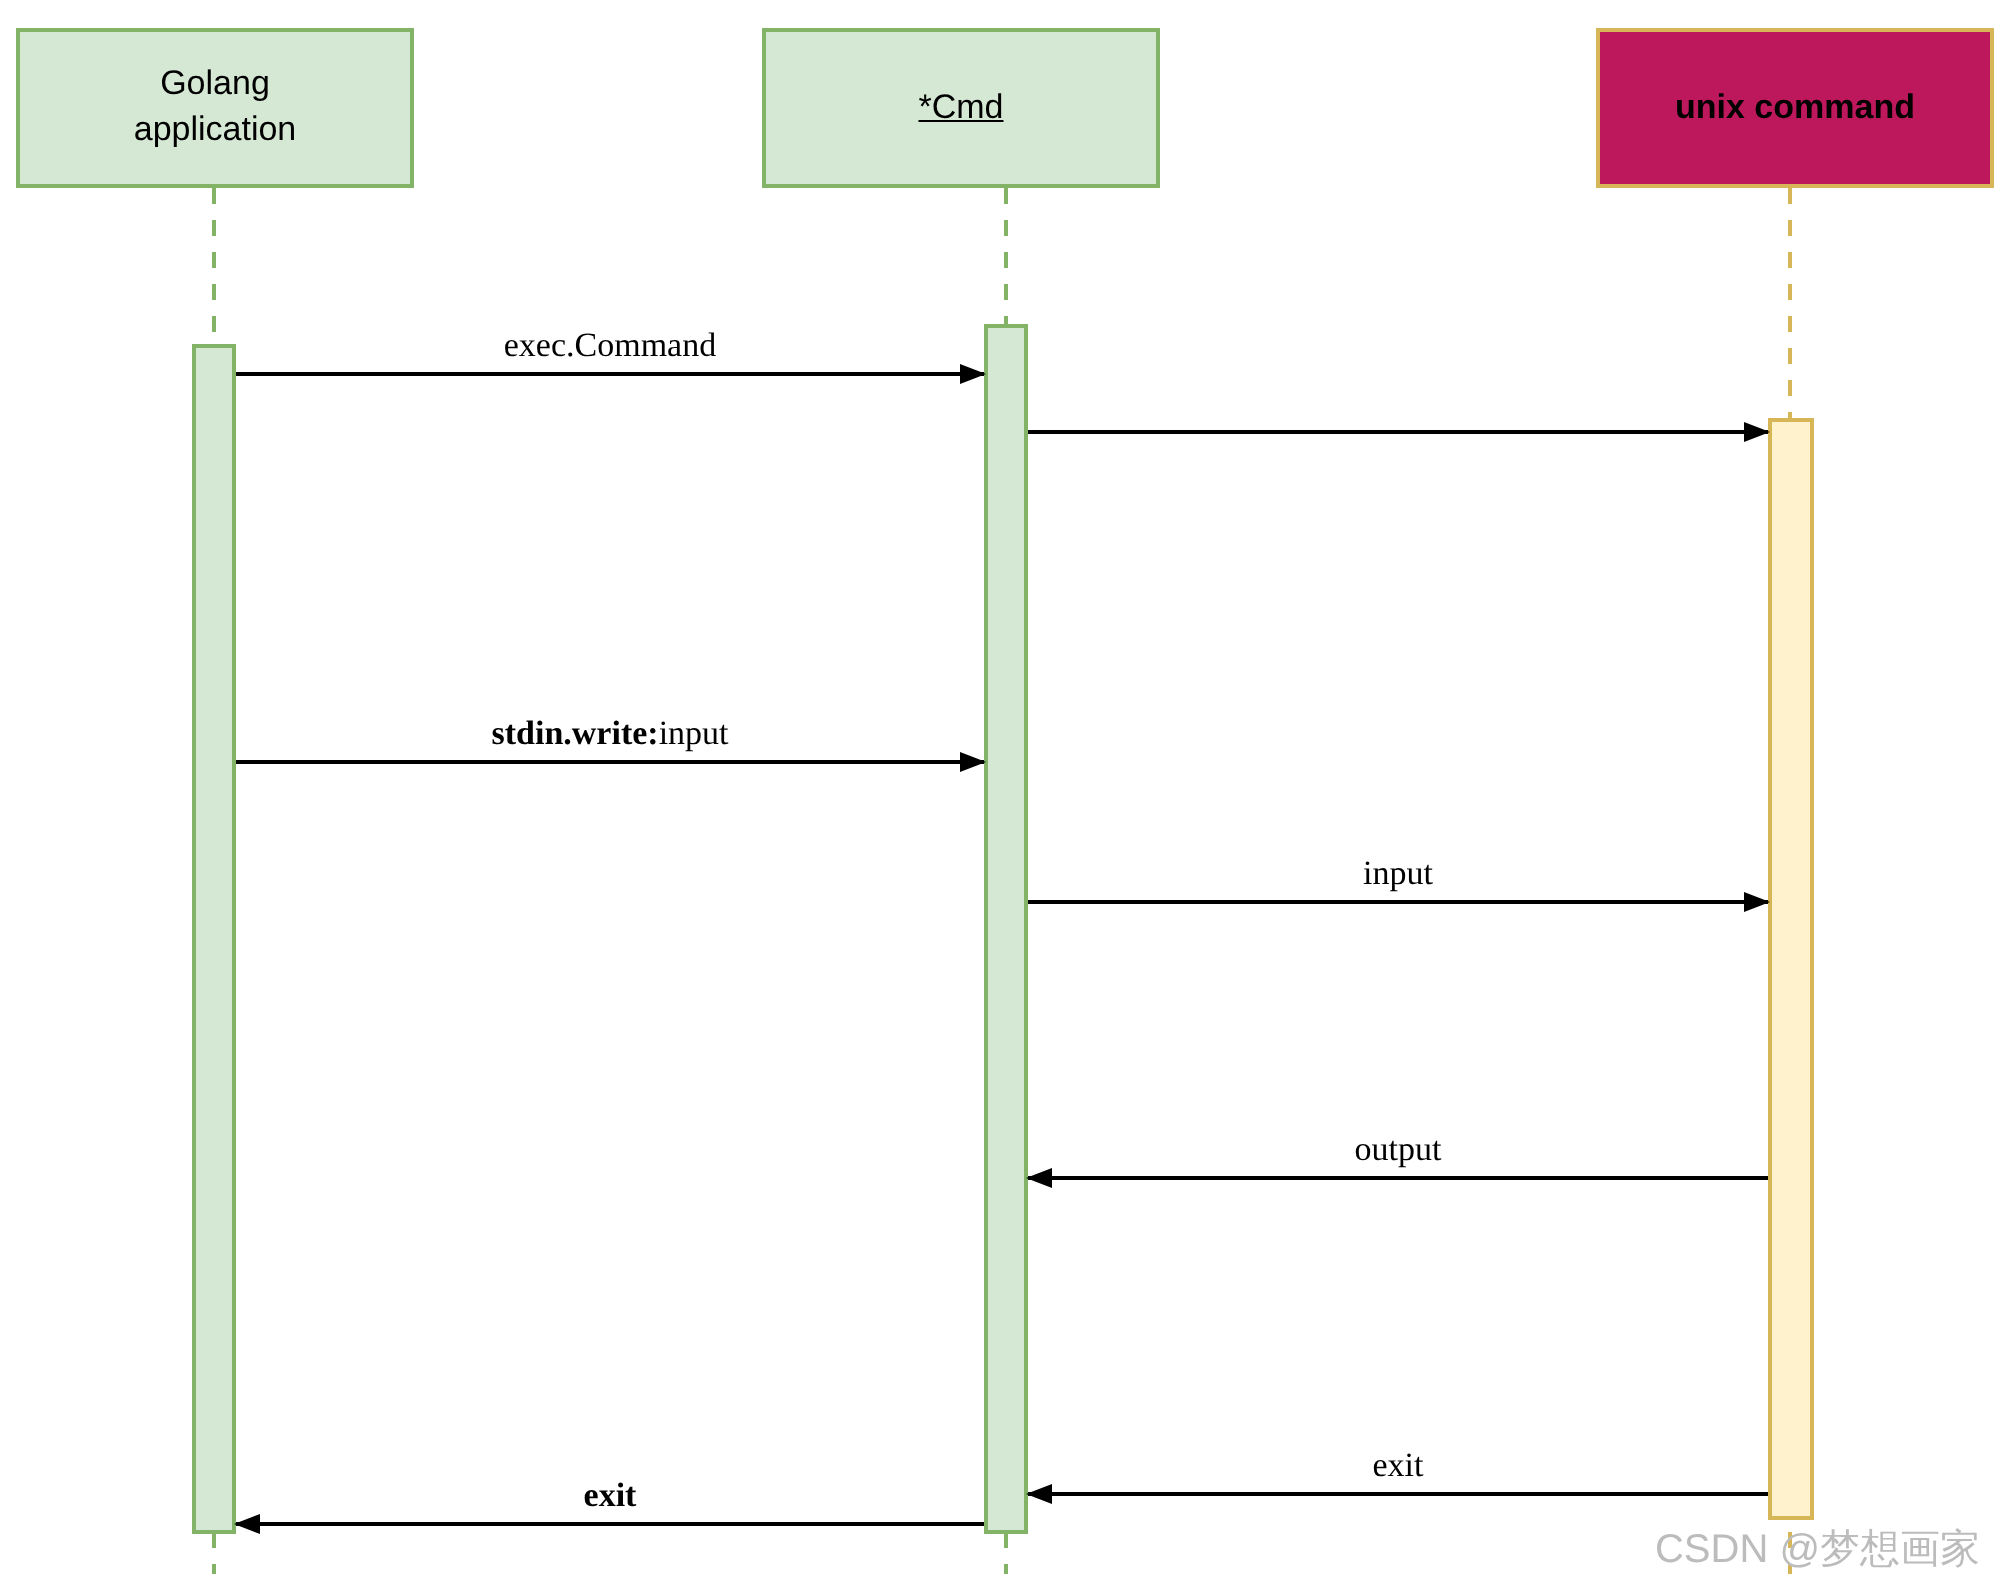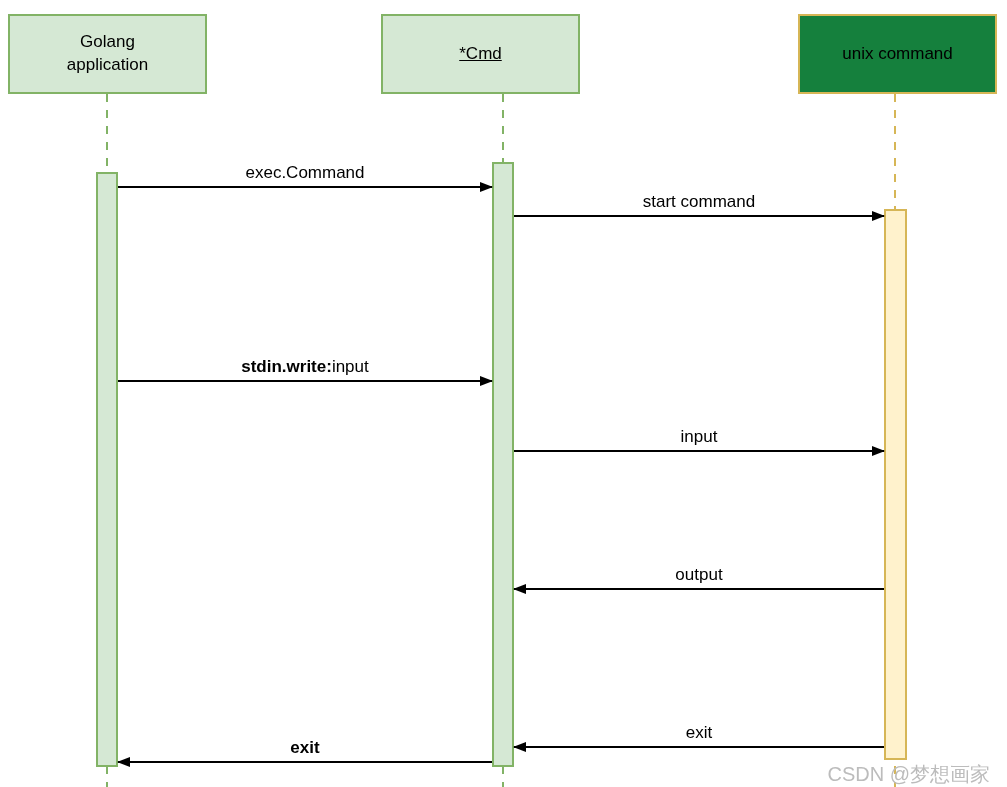--- a/index.html
+++ b/index.html
@@ -13,35 +13,35 @@
     overflow:hidden;
   }
   
   .actor{
     position:absolute;top:14px;width:199px;height:80px;
     box-sizing:border-box;border:2px solid;
     display:flex;align-items:center;justify-content:center;
     text-align:center;white-space:pre-line;line-height:1.35;
   }
   .actor.green{background:#d5e8d4;border-color:#82b366;}
-  .actor.yellow{background:#15803d;border-color:#d6b656;}
+  .actor.yellow{background:#be185d;border-color:#d6b656;font-weight:bold;}
   
   .lifeline{
     position:absolute;width:2px;top:94px;height:693px;
   }
   .lifeline.green{background:repeating-linear-gradient(to bottom,#82b366 0 8px,transparent 8px 16px);}
   .lifeline.yellow{background:repeating-linear-gradient(to bottom,#d6b656 0 8px,transparent 8px 16px);}
   
   .activation{
     position:absolute;box-sizing:border-box;border:2px solid;
   }
   .activation.green{background:#d5e8d4;border-color:#82b366;}
   .activation.yellow{background:#fff2cc;border-color:#d6b656;}
   
-  .msg{position:absolute;height:26px;}
+  .msg{position:absolute;height:26px;font-family:Liberation Serif, serif;}
   .msg .lbl{
     position:absolute;left:0;right:0;bottom:5px;
     text-align:center;white-space:nowrap;line-height:1.1;
   }
   .msg .lbl .b{font-weight:bold;}
   .msg .line{
     position:absolute;left:0;right:0;bottom:0;height:0;
     border-top:2px solid #000;
   }
   .msg .head{position:absolute;width:0;height:0;bottom:-4px;}
@@ -77,21 +77,20 @@
   <div class="activation green" style="left:492px;top:162px;width:22px;height:605px;"></div>
   <div class="activation yellow" style="left:884px;top:209px;width:23px;height:551px;"></div>
 
   <div class="msg" style="left:118px;top:162px;width:374px;">
     <div class="lbl"><span class="b"></span><span>exec.Command</span></div>
     <div class="line"></div>
     <div class="head r"></div>
   </div>
 
   <div class="msg" style="left:514px;top:191px;width:370px;">
-    <div class="lbl"><span class="b"></span><span>start command</span></div>
     <div class="line"></div>
     <div class="head r"></div>
   </div>
 
   <div class="msg" style="left:118px;top:356px;width:374px;">
     <div class="lbl"><span class="b">stdin.write:</span><span>input</span></div>
     <div class="line"></div>
     <div class="head r"></div>
   </div>
 

